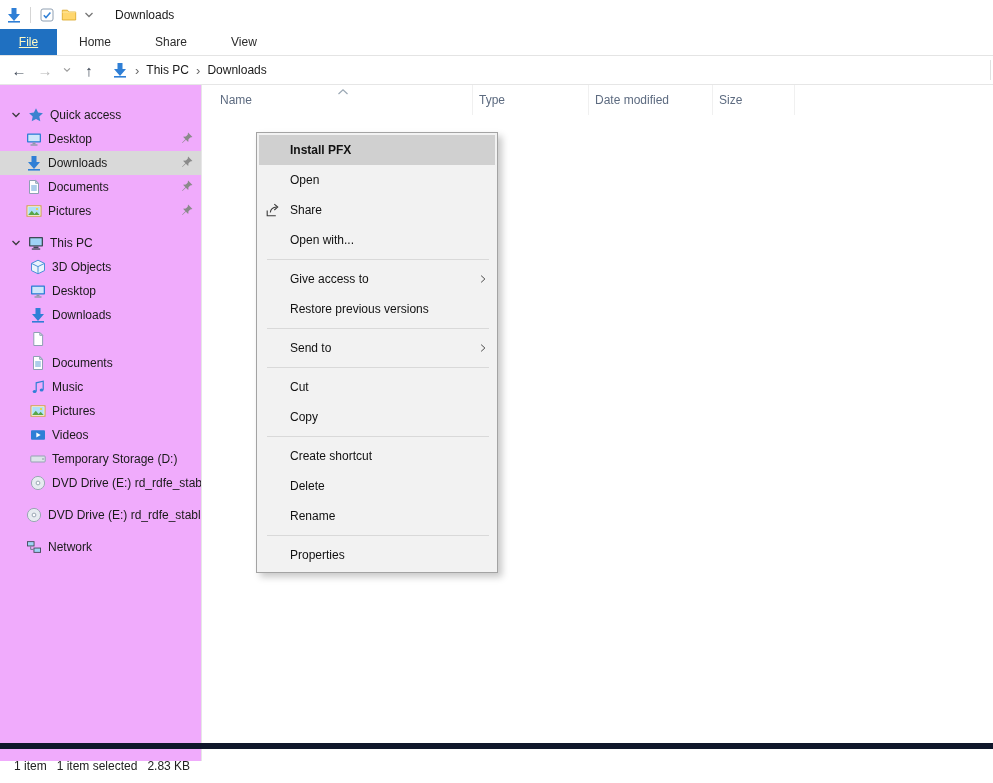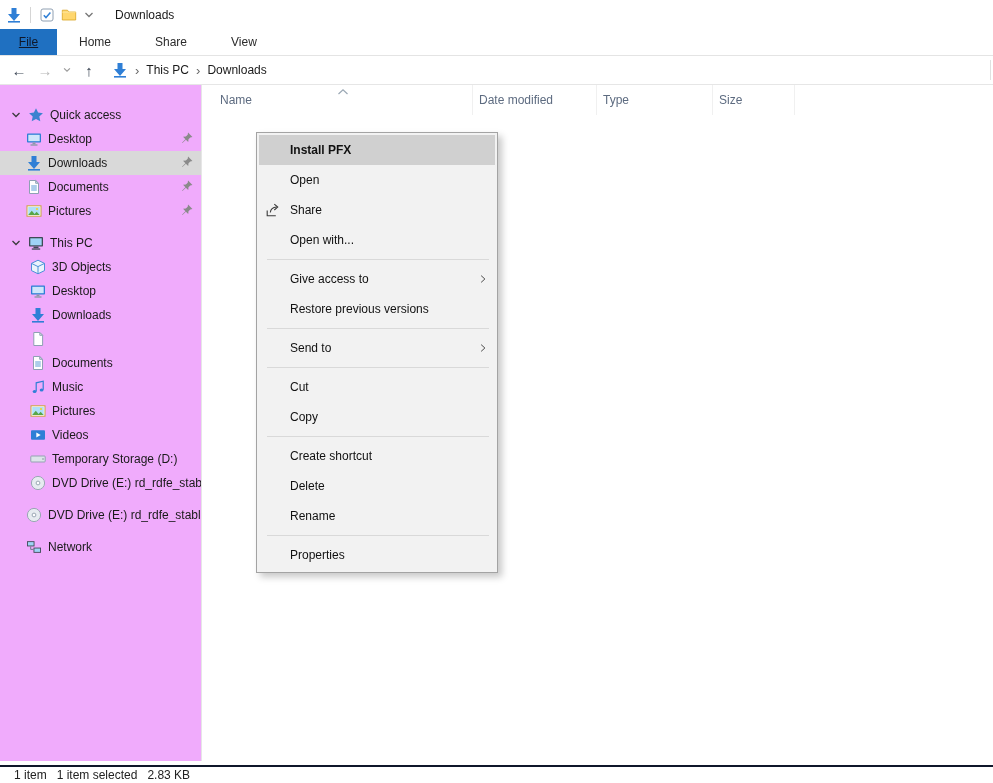--- a/index.html
+++ b/index.html
@@ -14,21 +14,21 @@
 
   
   .titlebar { height:29px; display:flex; align-items:center; padding-left:6px; gap:6px; }
   .qat-divider { width:1px; height:16px; background:#d5d5d5; margin:0 2px; }
   .title-text { margin-left:14px; }
   .chev-sm { width:12px; height:12px; display:inline-flex; }
   .chev-sm svg { width:12px; height:12px; }
 
   
   .ribbon-tabs { height:27px; display:flex; border-bottom:1px solid #e4e4e4; align-items:stretch; }
-  .file-tab { width:57px; background:#1f70c1; color:#0f172a; display:flex; align-items:center; justify-content:center;text-decoration:underline; }
+  .file-tab { width:57px; background:#1f70c1; color:#fef9c3; display:flex; align-items:center; justify-content:center;text-decoration:underline; }
   .tab { padding:0 22px; display:flex; align-items:center; color:#2b2b2b; }
 
   
   .navbar { height:29px; display:flex; align-items:center; border-bottom:1px solid #e6e6e6; padding-left:6px; }
   .nav-btn { width:26px; text-align:center; font-size:15px; line-height:1; }
   .nav-back, .nav-up { color:#3c4655; }
   .nav-fwd { color:#b8b8b8; }
   .nav-hist { width:18px; display:flex; justify-content:center; }
   .breadcrumb { display:flex; align-items:center; gap:7px; margin-left:10px; }
   .crumb-sep { color:#666; font-size:13px; }
@@ -83,23 +83,23 @@
   .menu-item.bold { font-weight:bold; }
   .menu-item.highlight { background:#d0d0d0; margin:0 2px; padding-left:31px; }
   .menu-sep { height:1px; background:#d9d9d9; margin:4px 8px 4px 10px; }
   .menu-icon { position:absolute; left:8px; width:16px; height:16px; }
   .menu-icon svg { width:16px; height:16px; }
   .submenu-arrow { position:absolute; right:8px; width:12px; height:12px; }
   .submenu-arrow svg { width:12px; height:12px; }
 
   
   .statusbar {
-    position:absolute; left:0; right:0; bottom:0; height:18px;
+    position:absolute; left:0; right:0; bottom:0; height:40px;
     display:flex; align-items:center; padding-left:14px; gap:10px;
-    border-top:2px solid #0f172a; color:#222;
+    border-top:6px solid #0f172a; color:#222;
   }
 </style>
 </head>
 <body>
 
 <div class="titlebar">
   <span class="icon16">
     <svg viewBox="0 0 16 16">
         <path fill="#2f7fd6" d="M5.5 1h5v6H14l-6 7-6-7h3.5z"></path>
         <rect x="2" y="14" width="12" height="1.6" fill="#2f7fd6"></rect>
@@ -390,22 +390,22 @@
 
 <div class="content">
 
   <div class="list-header">
     <span class="sort-caret">
       <svg viewBox="0 0 12 8" fill="none" stroke="#9aa7b4" stroke-width="1.2">
           <path d="M1.5 6L6 1.8 10.5 6"></path>
         </svg>
     </span>
     <div class="h-cell h-name">Name</div>
+    <div class="h-cell h-type">Type</div>
     <div class="h-cell h-date">Date modified</div>
-    <div class="h-cell h-type">Type</div>
     <div class="h-cell h-size">Size</div>
   </div>
 
 
 </div>
 
 <div class="context-menu">
 
   <div class="menu-item bold highlight">
     <span>Install PFX</span>

